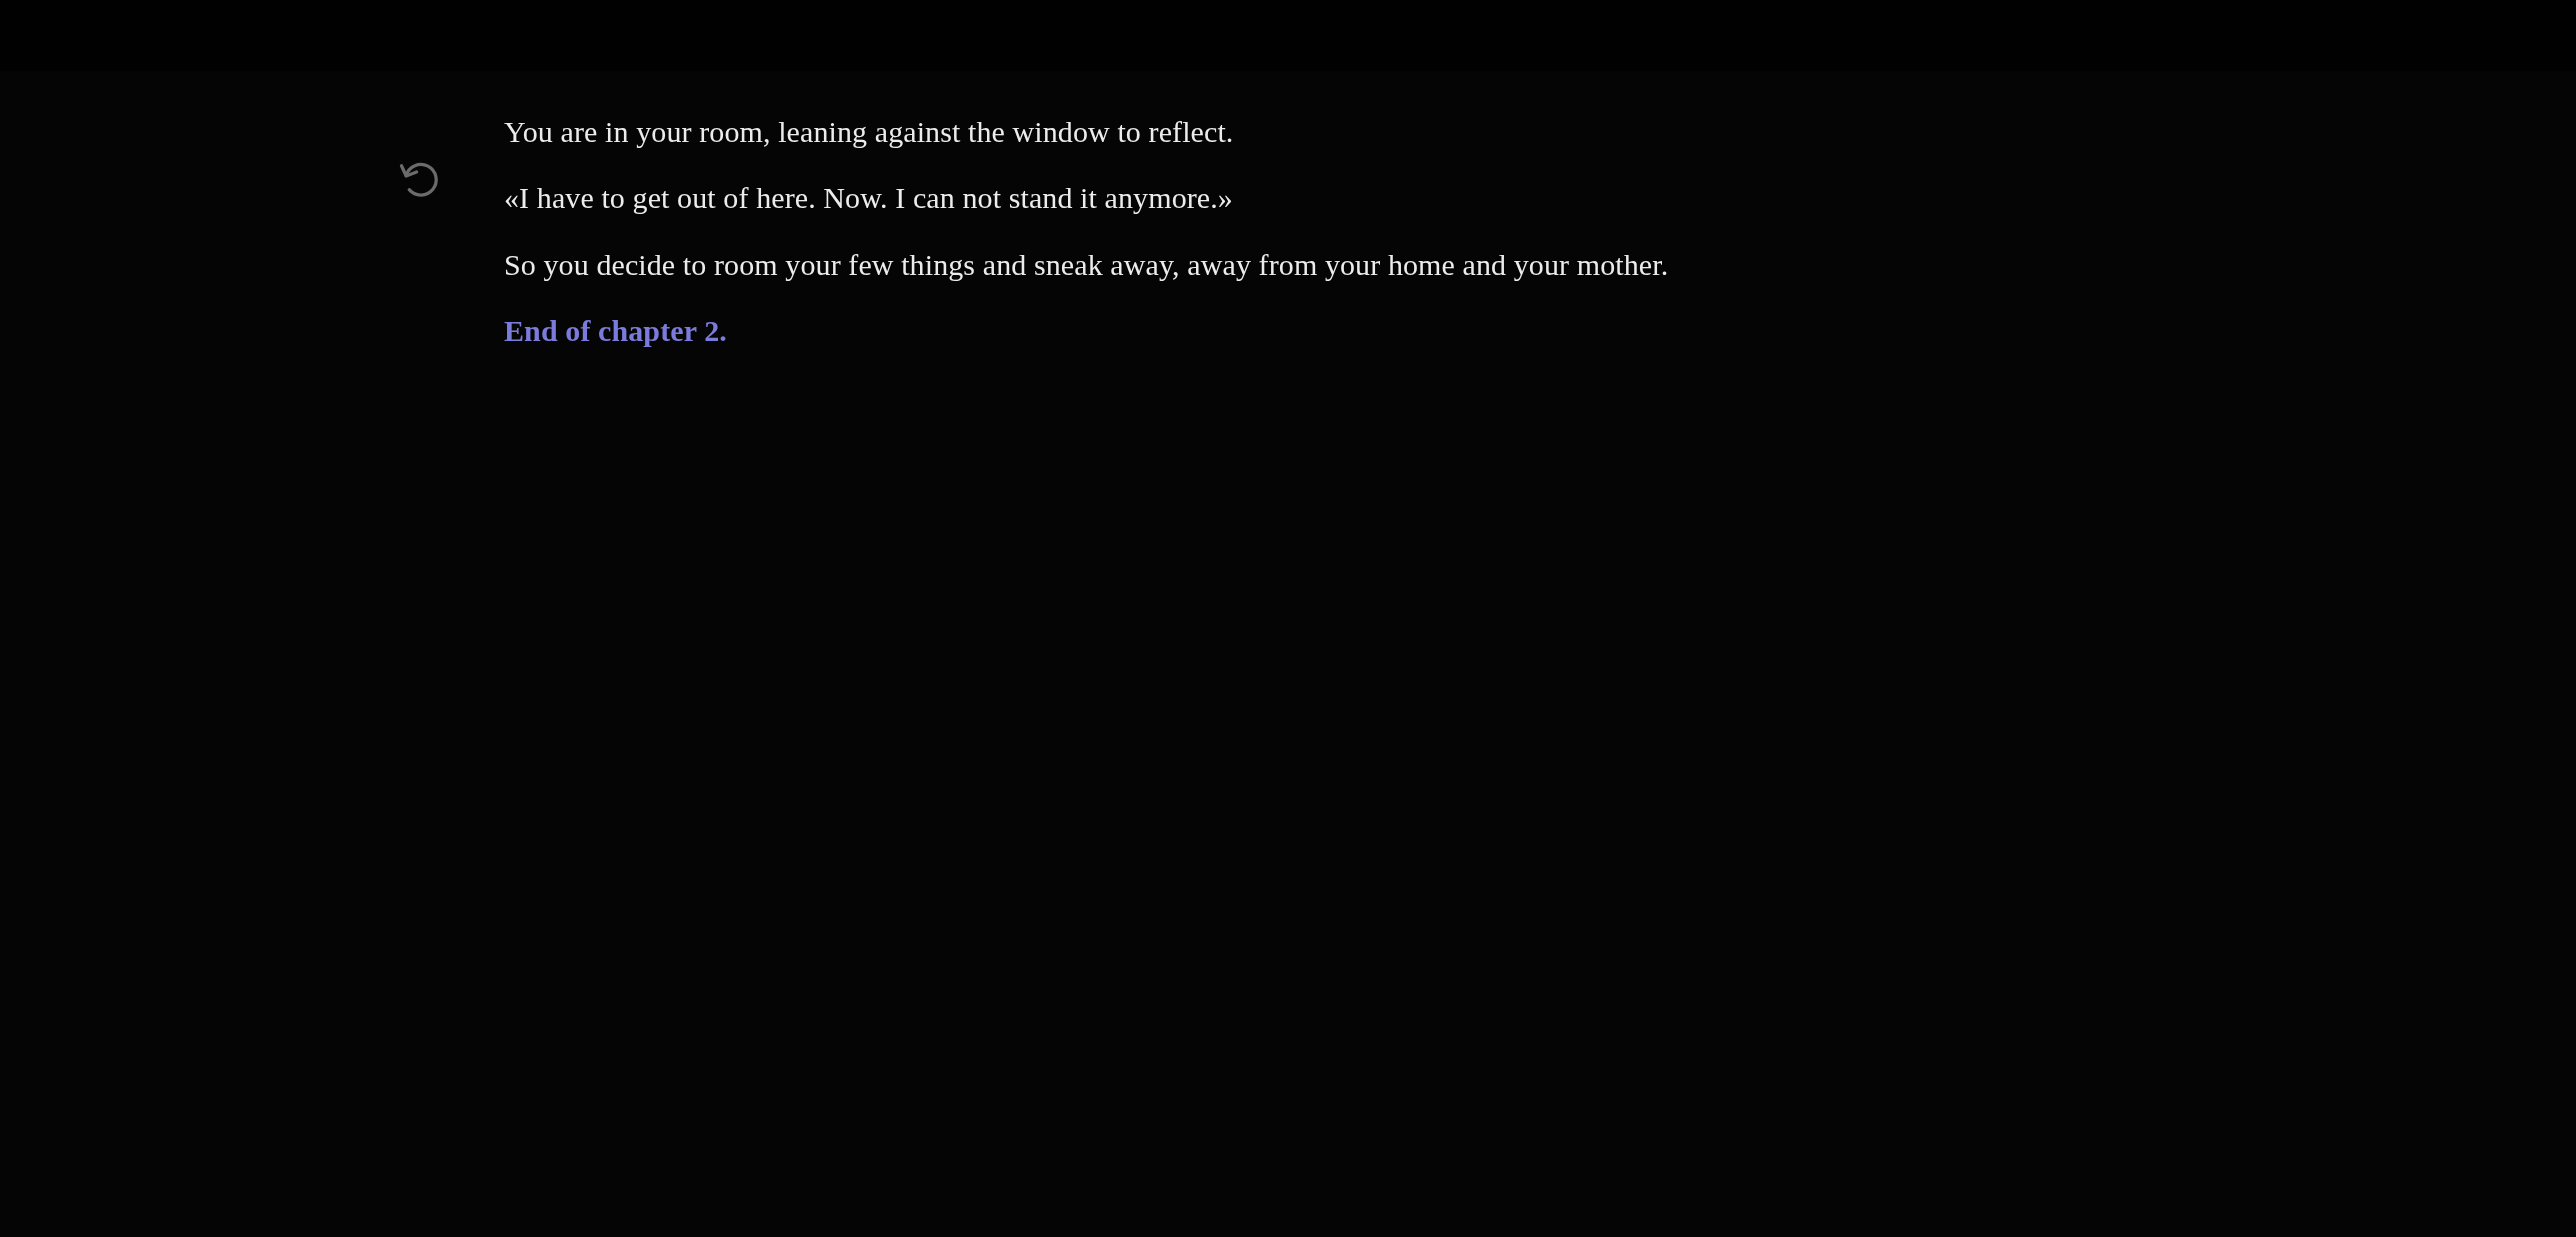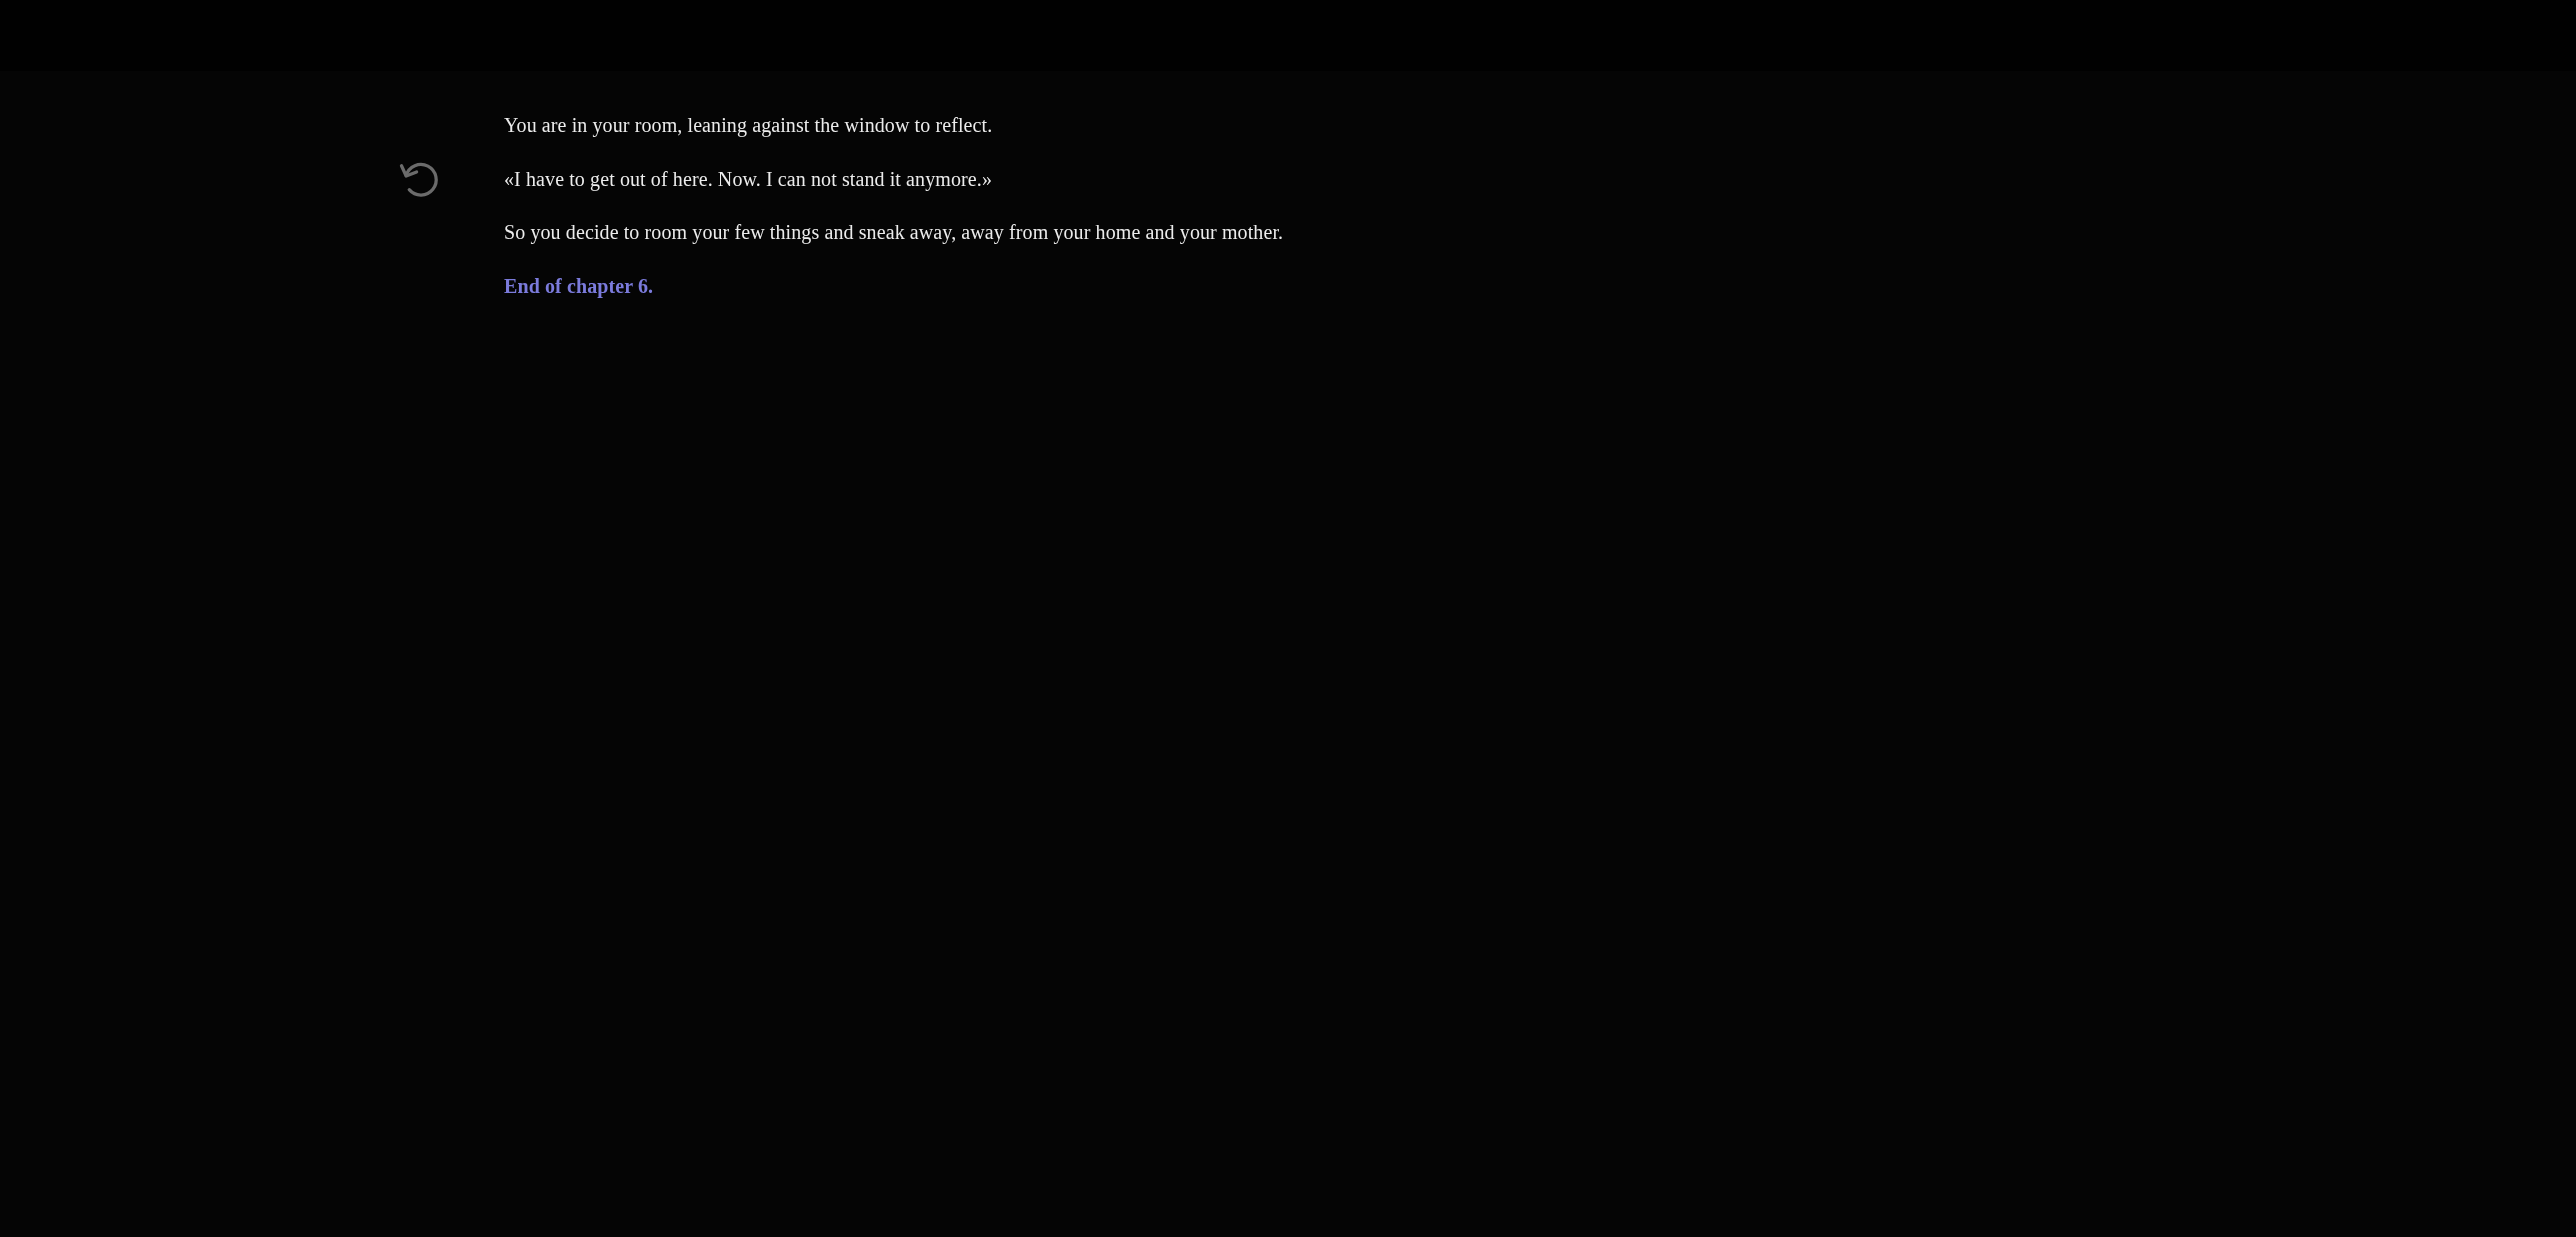--- a/index.html
+++ b/index.html
@@ -31,21 +31,21 @@
     background: #010101;
   }
   .passage {
     position: absolute;
     left: 504px;
     top: 113px;
     width: 1483px;
   }
   .passage p {
     margin: 0 0 28px 0;
-    font-size: 20px;
+    font-size: 30px;
     line-height: 1.28;
     color: #ececec;
     font-weight: 400;
     letter-spacing: 0.1px;
   }
   .passage p.chapter-end {
     color: #7b7bdc;
     font-weight: 700;
     margin-bottom: 0;
   }
@@ -77,17 +77,17 @@
         <path d="M4.5 9.5 A7.5 7.5 0 1 1 6 16.5"></path>
         <polyline points="2.2,4.8 4.5,9.8 9.6,7.8"></polyline>
       </svg>
     </span>
   </div>
 
   <div class="passage">
     <p>You are in your room, leaning against the window to reflect.</p>
     <p>«I have to get out of here. Now. I can not stand it anymore.»</p>
     <p>So you decide to room your few things and sneak away, away from your home and your mother.</p>
-    <p class="chapter-end">End of chapter 6.</p>
+    <p class="chapter-end">End of chapter 2.</p>
   </div>
 
 </div>
 
 
 </body></html>

